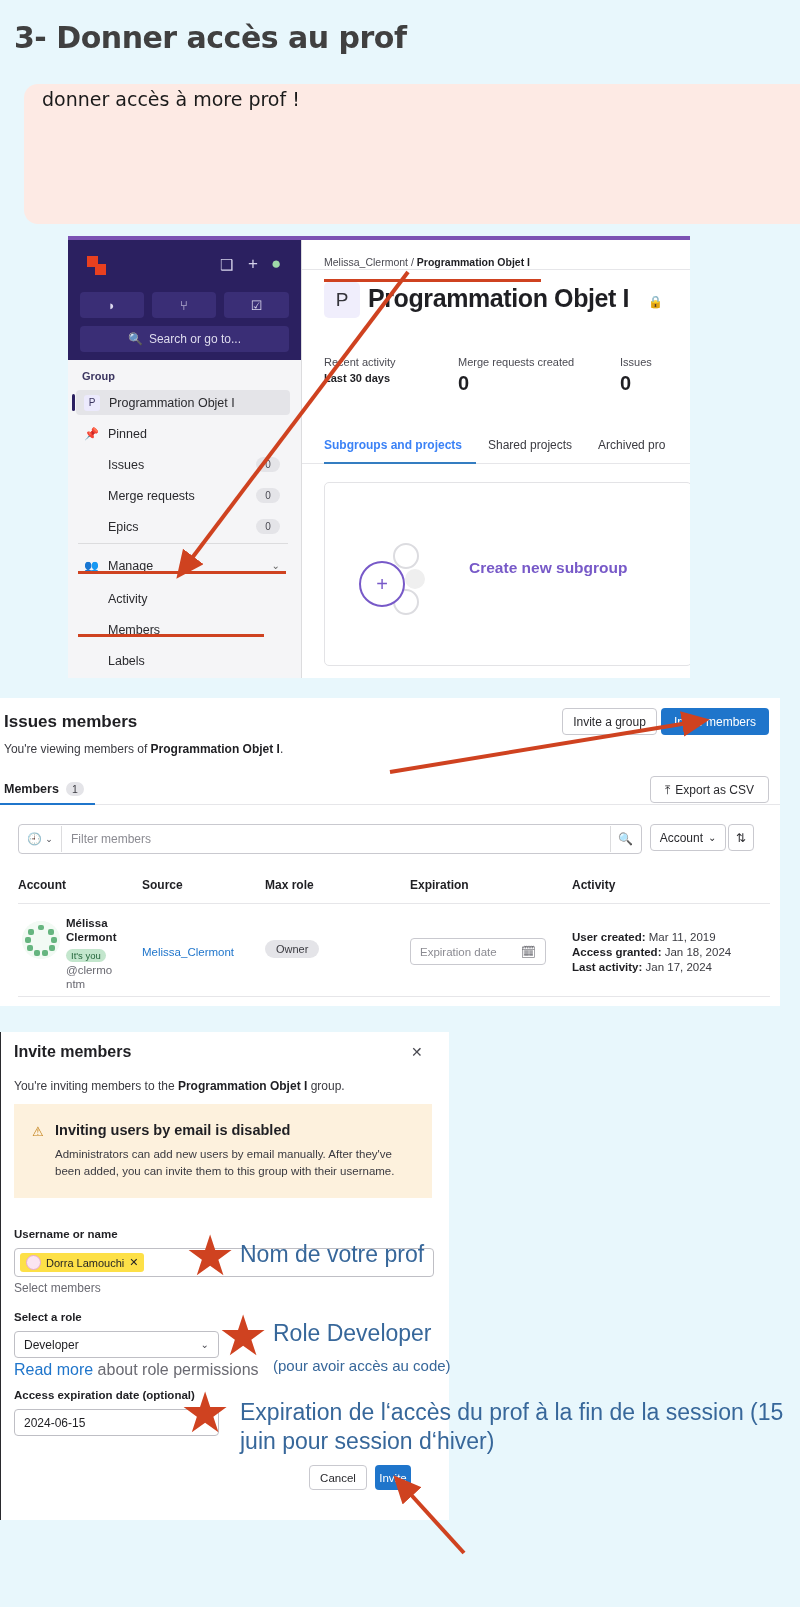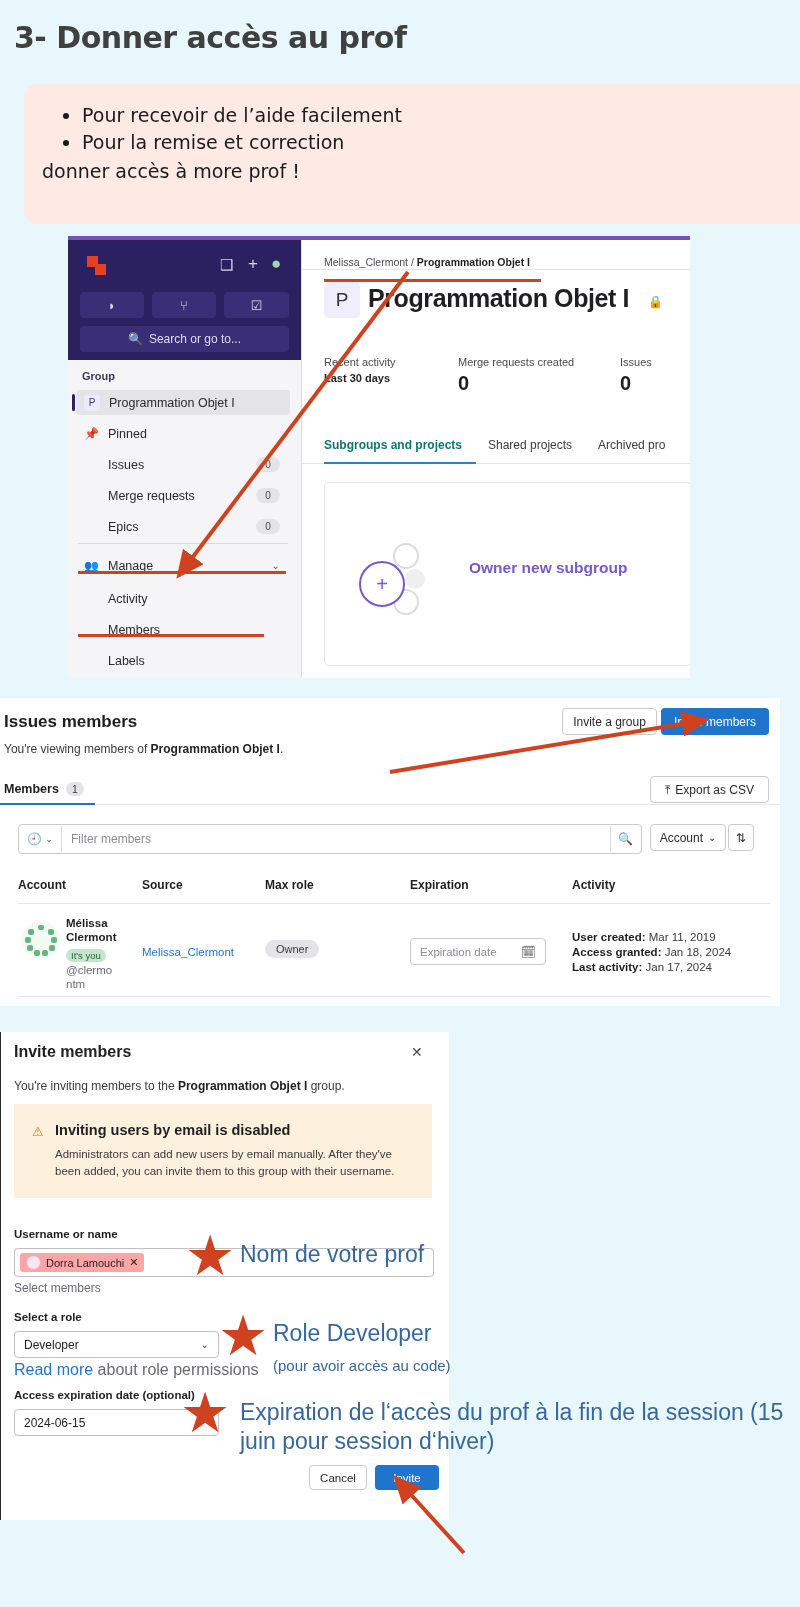--- a/index.html
+++ b/index.html
@@ -64,21 +64,21 @@
   .crumb b{color:#1f1f23;}
   .crumb-line{position:absolute;left:0;top:29px;width:388px;height:1px;background:#e6e6e9;}
   .projsq{position:absolute;left:22px;top:42px;width:36px;height:36px;border-radius:5px;background:#f0eefc;
           display:flex;align-items:center;justify-content:center;font-size:19px;color:#34343a;}
   .projtitle{position:absolute;left:66px;top:44px;font-size:25px;font-weight:bold;color:#1f1f23;letter-spacing:-.4px;}
   .lockic{position:absolute;left:346px;top:55px;font-size:12px;color:#777;}
   .statlab{position:absolute;top:116px;font-size:11px;color:#4a4a52;}
   .statval{position:absolute;top:132px;font-size:20px;font-weight:bold;color:#1f1f23;}
   .statbold{position:absolute;top:132px;font-size:11px;font-weight:bold;color:#1f1f23;}
   .tabrow{position:absolute;left:22px;top:198px;display:flex;gap:26px;font-size:12px;color:#3a3a40;white-space:nowrap;}
-  .tabrow .on{font-weight:bold;color:#0f766e;}
+  .tabrow .on{font-weight:bold;color:#3b82f6;}
   .tabline{position:absolute;left:22px;top:222px;width:152px;height:2px;background:#347dc1;}
   .tabline-b{position:absolute;left:0;top:223px;width:388px;height:1px;background:#e6e6e9;}
   .subcard{position:absolute;left:22px;top:242px;width:366px;height:182px;border:1px solid #e3e3e6;border-radius:5px;}
   .plusgrp{position:absolute;left:34px;top:60px;width:84px;height:68px;}
   .plusgrp .c{position:absolute;border:2px solid #dcdce0;border-radius:50%;}
   .plusgrp .big{left:0;top:18px;width:42px;height:42px;border-color:#7759c8;color:#7759c8;
                 display:flex;align-items:center;justify-content:center;font-size:20px;background:#fff;}
   .plusgrp .c1{left:34px;top:0;width:22px;height:22px;}
   .plusgrp .c2{left:46px;top:26px;width:16px;height:16px;background:#efefef;border-color:#efefef;}
   .plusgrp .c3{left:34px;top:46px;width:22px;height:22px;}
@@ -124,53 +124,49 @@
   #im-title{left:14px;top:1043px;font-size:16px;font-weight:bold;color:#1f1f23;}
   #im-close{left:411px;top:1044px;font-size:14px;color:#4a4a52;}
   #im-sub{left:14px;top:1079px;font-size:12px;color:#3a3a40;}
   #im-sub b{color:#1f1f23;}
   #im-alert{left:14px;top:1104px;width:418px;height:94px;background:#fdf1dd;}
   #im-alert-icon{left:32px;top:1124px;font-size:13px;color:#c17d10;}
   #im-alert-title{left:55px;top:1122px;font-size:14.5px;font-weight:bold;color:#1f1f23;}
   #im-alert-body{left:55px;top:1146px;width:340px;font-size:11.5px;color:#3a3a40;line-height:1.5;}
   .fl{position:absolute;font-size:11.5px;font-weight:bold;color:#1f1f23;}
   #user-field{left:14px;top:1248px;width:418px;height:27px;border:1px solid #bfbfc5;border-radius:4px;background:#fff;}
-  #token{position:absolute;left:5px;top:4px;height:19px;background:#fca5a5;border-radius:3px;display:flex;align-items:center;gap:5px;padding:0 6px;font-size:11px;color:#1f1f23;}
+  #token{position:absolute;left:5px;top:4px;height:19px;background:#fde047;border-radius:3px;display:flex;align-items:center;gap:5px;padding:0 6px;font-size:11px;color:#1f1f23;}
   #token .av{width:13px;height:13px;border-radius:50%;background:#fbe5f1;border:1px solid #e8a8cf;}
   #select-members-hint{left:14px;top:1281px;font-size:12px;color:#6a6a72;}
   #role-select{left:14px;top:1331px;width:205px;height:27px;border:1px solid #bfbfc5;border-radius:4px;background:#fff;
                display:flex;align-items:center;padding:0 9px;box-sizing:border-box;font-size:12px;color:#1f1f23;}
   #role-select .cv{margin-left:auto;font-size:10px;color:#4a4a52;}
   #readmore{left:14px;top:1361px;font-size:16px;color:#6a6a72;}
   #readmore a{color:#1f75cb;text-decoration:none;}
   #date-input{left:14px;top:1409px;width:205px;height:27px;border:1px solid #bfbfc5;border-radius:4px;background:#fff;
               display:flex;align-items:center;padding:0 9px;box-sizing:border-box;font-size:12px;color:#1f1f23;}
   #cancel-btn{left:309px;top:1465px;width:58px;height:25px;font-size:11.5px;}
-  #invite-btn{left:375px;top:1465px;width:64px;height:25px;font-size:11.5px;}
+  #invite-btn{left:375px;top:1465px;width:36px;height:25px;font-size:11.5px;}
 
   
   .ann{position:absolute;color:#37679a;font-family:"Liberation Sans",sans-serif;}
   #ann1{left:240px;top:1241px;font-size:23px;}
   #ann2{left:273px;top:1320px;font-size:23px;}
   #ann2b{left:273px;top:1357px;font-size:15px;}
   #ann3{left:240px;top:1398px;font-size:23px;line-height:1.28;width:560px;}
   .star{position:absolute;color:#cf4220;font-size:56px;line-height:1;}
   .redline{position:absolute;background:#cf4220;height:3px;}
   svg.ov{position:absolute;left:0;top:0;width:800px;height:1607px;pointer-events:none;}
 </style>
 </head>
 <body>
 
 <div class="abs" id="slide-title">3- Donner accès au prof</div>
 
 <div class="abs" id="intro-card">
-  <ul>
-    <li>Pour recevoir de l’aide facilement</li>
-    <li>Pour la remise et correction</li>
-  </ul>
   <div id="intro-tail">donner accès à more prof !</div>
 </div>
 
 <div class="abs" id="shot1">
   <div class="topbar"></div>
 
   <div class="navcol">
     <div class="navtop">
       <div class="gl-logo">
           <i></i>
@@ -264,21 +260,21 @@
     <div class="tabline-b"></div>
     <div class="tabline"></div>
 
     <div class="subcard">
       <div class="plusgrp">
         <span class="c c1"></span>
           <span class="c c2"></span>
           <span class="c c3"></span>
         <span class="c big">+</span>
       </div>
-      <div class="subtitle">Owner new subgroup</div>
+      <div class="subtitle">Create new subgroup</div>
     </div>
   </div>
 </div>
 
 <div class="abs" id="shot2"></div>
 
 <div class="abs" id="gm-title">Issues members</div>
 <div class="abs" id="gm-sub">
   <span>You're viewing members of </span><b>Programmation Objet I</b><span>.</span>
 </div>

